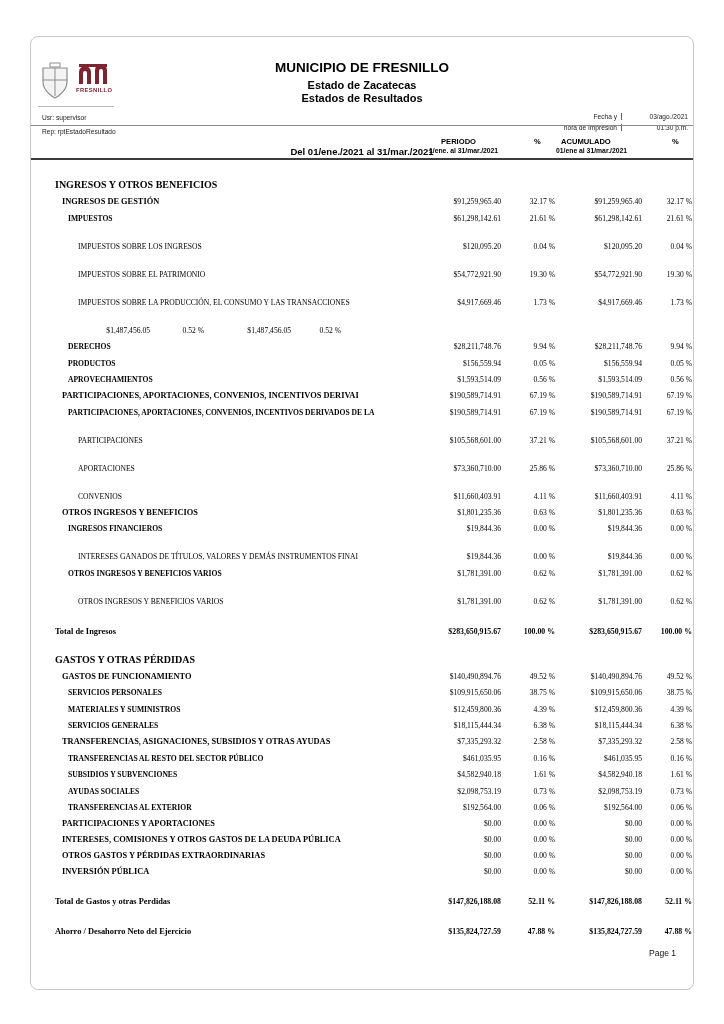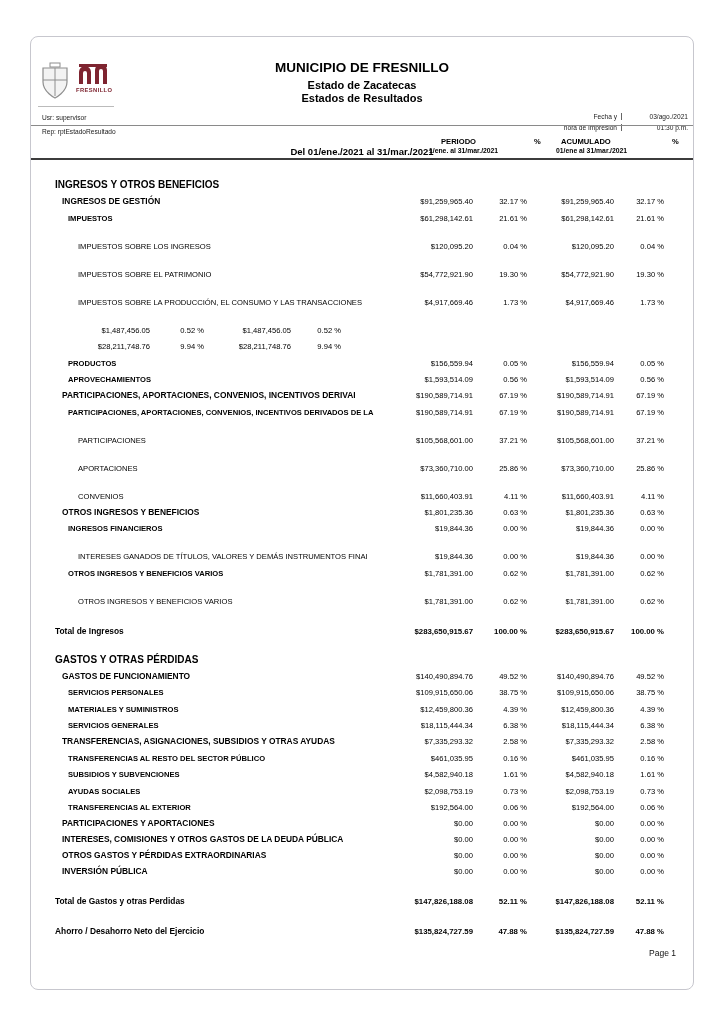--- a/index.html
+++ b/index.html
@@ -36,21 +36,21 @@
   .ch{position:absolute;font-weight:700;white-space:nowrap;}
   .ch-periodo{left:441px;top:137px;font-size:7.6px;}
   .ch-periodo-range{left:429px;top:147px;font-size:6.8px;}
   .ch-pct1{left:534px;top:137px;font-size:7.6px;}
   .ch-acum{left:561px;top:137px;font-size:7.6px;}
   .ch-acum-range{left:556px;top:147px;font-size:6.8px;}
   .ch-pct2{left:672px;top:137px;font-size:7.6px;}
 
   
   .report-body{position:absolute;left:32px;top:162px;width:660px;}
-  .row{display:flex;align-items:baseline;padding-right:28px;white-space:nowrap;}
+  .row{display:flex;align-items:baseline;padding-right:0;white-space:nowrap;font-family:Liberation Serif, serif;}
   .row .lbl{flex:1 1 auto;min-width:0;overflow:visible;}
   .row .v1{width:118px;text-align:right;flex:0 0 auto;}
   .row .p1{width:54px;text-align:right;flex:0 0 auto;}
   .row .v2{width:87px;text-align:right;flex:0 0 auto;}
   .row .p2{width:50px;text-align:right;flex:0 0 auto;}
   .num{font-size:7.6px;font-weight:400;}
 
   .row.section{font-size:10px;font-weight:700;line-height:13px;margin-top:16px;}
   .row.l1{font-size:8.4px;font-weight:700;line-height:11px;margin-top:5px;}
   .row.l2{font-size:7.6px;font-weight:700;line-height:10px;margin-top:6.5px;}
@@ -166,20 +166,21 @@
         <span class="v2 num">$4,917,669.46</span>
         <span class="p2 num">1.73 %</span>
       </div>
       <div class="row l3">
         <span class="v1 num">$1,487,456.05</span>
         <span class="p1 num">0.52 %</span>
         <span class="v2 num">$1,487,456.05</span>
         <span class="p2 num">0.52 %</span>
       </div>
       <div class="row l2">
+        <span class="lbl">DERECHOS</span>
         <span class="v1 num">$28,211,748.76</span>
         <span class="p1 num">9.94 %</span>
         <span class="v2 num">$28,211,748.76</span>
         <span class="p2 num">9.94 %</span>
       </div>
       <div class="row l2">
         <span class="lbl">PRODUCTOS</span>
         <span class="v1 num">$156,559.94</span>
         <span class="p1 num">0.05 %</span>
         <span class="v2 num">$156,559.94</span>

